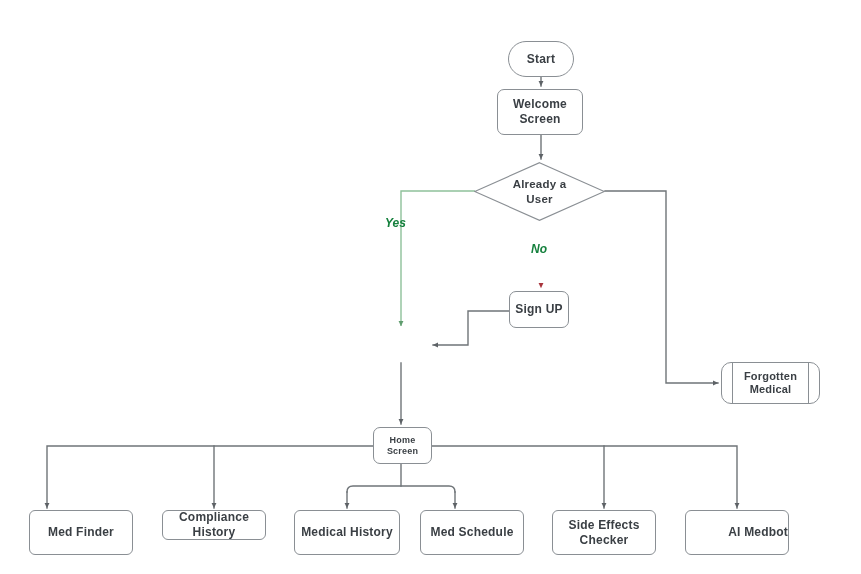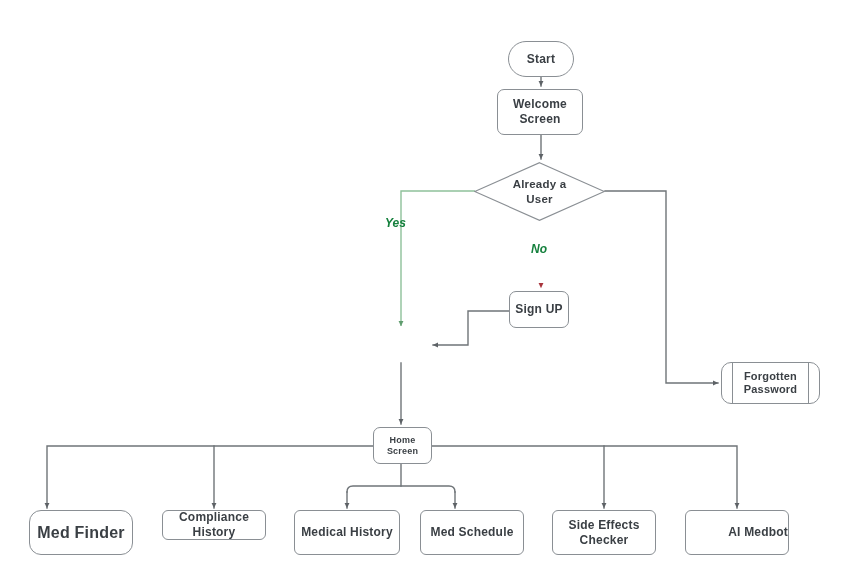--- a/index.html
+++ b/index.html
@@ -157,32 +157,32 @@
   <div class="node process" style="left:509px; top:291px; width:60px; height:37px; font-size:12px;">
     <span>Sign UP</span>
   </div>
 
 
   <div class="node subprocess" style="left:721px; top:362px; width:99px; height:42px; font-size:11px;">
     <span class="subproc-bar left"></span>
     <span class="subproc-bar right"></span>
     <span>
       <span>Forgotten</span><br>
-      <span>Password</span>
+      <span>Medical</span>
     </span>
   </div>
 
   <div class="node process" style="left:373px; top:427px; width:59px; height:37px; font-size:9px;">
     <span>
       <span>Home</span><br>
       <span>Screen</span>
     </span>
   </div>
 
-  <div class="node process" style="left:29px; top:510px; width:104px; height:45px; font-size:16px; border-radius:12px;">
+  <div class="node process" style="left:29px; top:510px; width:104px; height:45px; font-size:12px; border-radius:6px;">
     <span>Med Finder</span>
   </div>
 
   <div class="node process" style="left:162px; top:510px; width:104px; height:30px; font-size:12px; border-radius:6px;">
     <span>
       <span>Compliance</span><br>
       <span>History</span>
     </span>
   </div>
 

